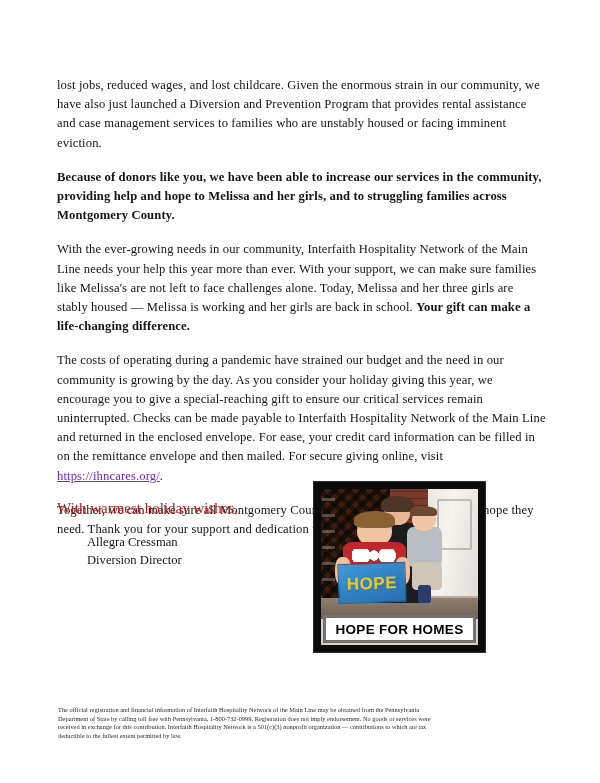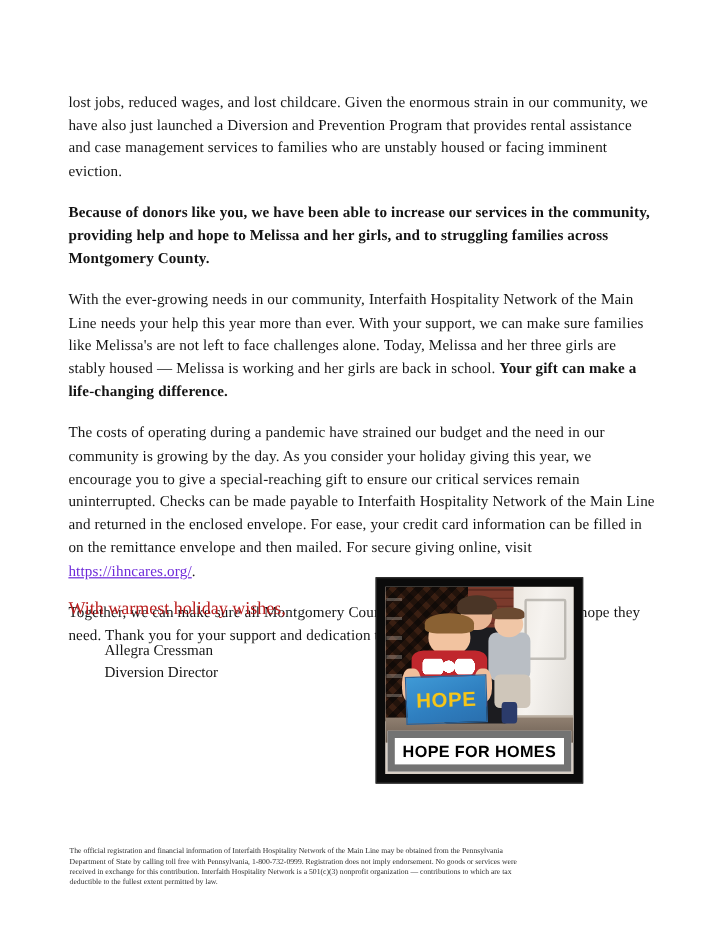--- a/index.html
+++ b/index.html
@@ -317,21 +317,21 @@
     color: #f5c518;
     letter-spacing: 0.5px;
   }
   .caption-bar {
     position: absolute;
     left: 2px;
     right: 2px;
     bottom: 2px;
     height: 22px;
     background: #ffffff;
-    border: 6px solid #737373;
+    border: 3px solid #737373;
     display: flex;
     align-items: center;
     justify-content: center;
   }
   .caption-text {
     font-family: "Liberation Sans", sans-serif;
     font-weight: bold;
     font-size: 13.5px;
     letter-spacing: 0.3px;
     color: #000000;

